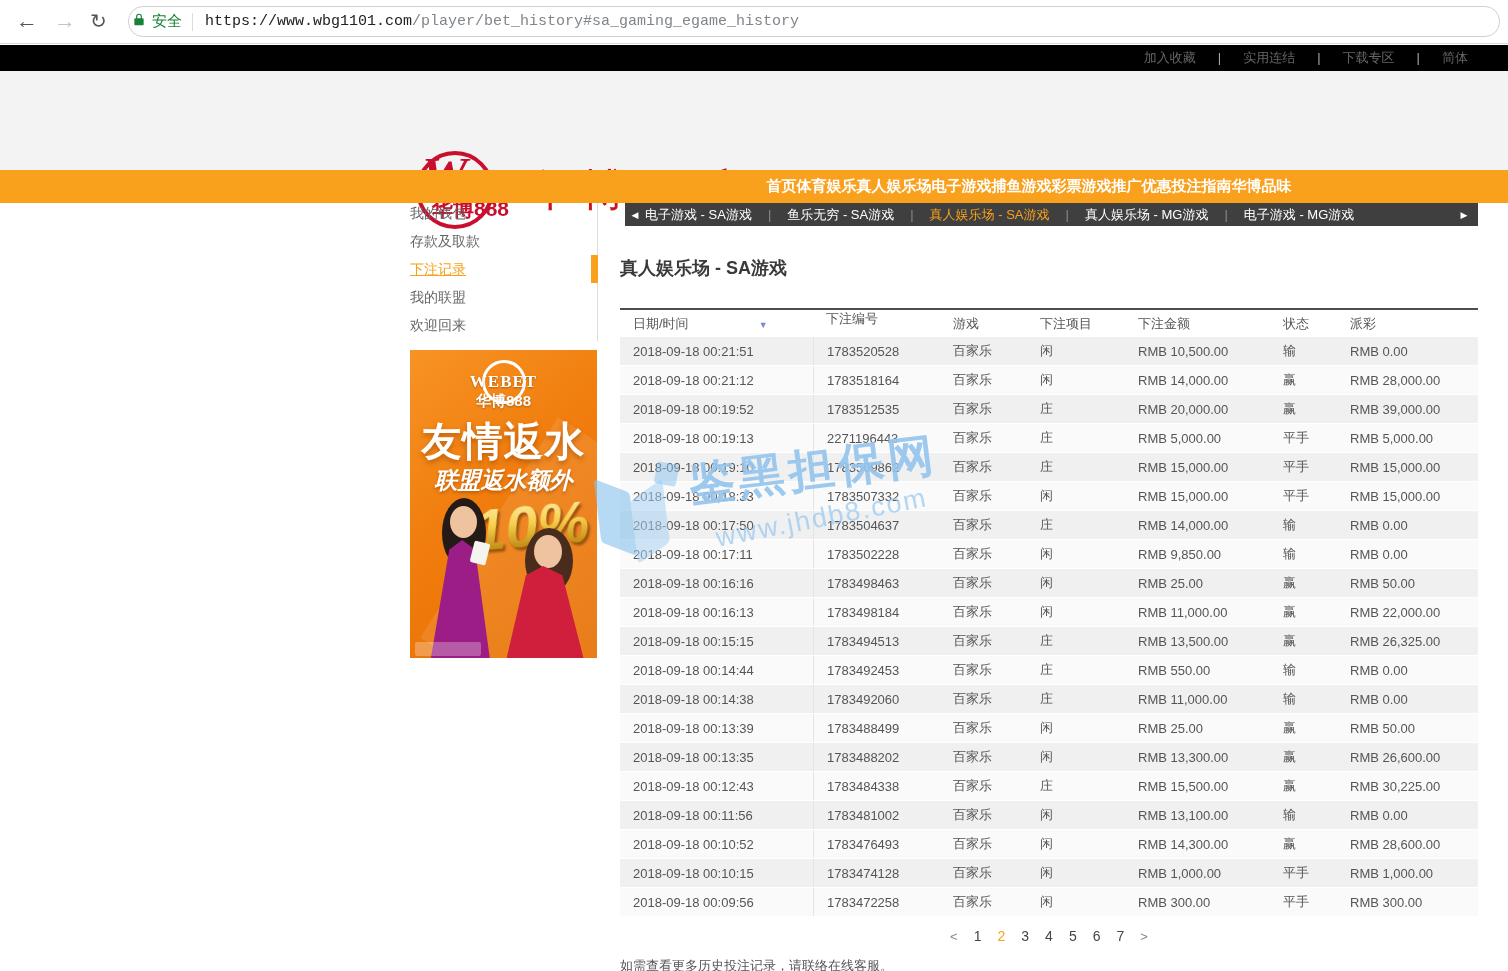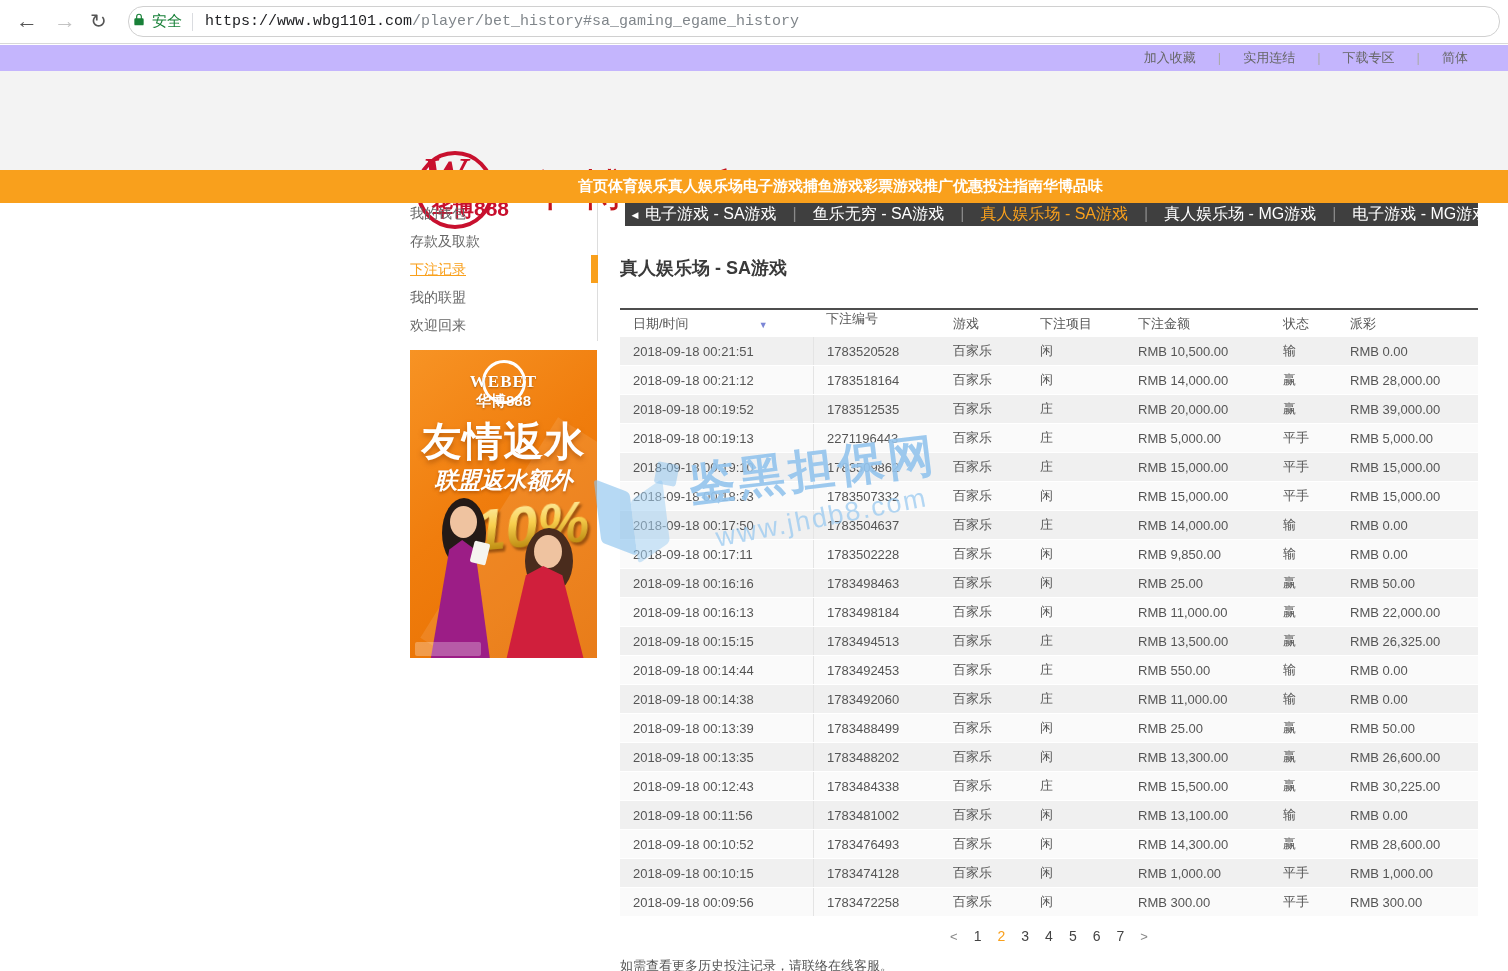--- a/index.html
+++ b/index.html
@@ -13,21 +13,21 @@
   .back-btn { left:16px; color:#555; }
   .fwd-btn { left:54px; color:#c3c3c3; }
   .reload-btn { left:90px; color:#555; font-size:20px; }
   .url-box { position:absolute; left:128px; top:6px; width:1372px; height:31px; border:1px solid #d0d0d0; border-radius:15px; background:#fff; display:flex; align-items:center; padding:0 3px; }
   .secure-label { color:#188038; font-size:15px; margin:0 10px 0 6px; }
   .url-sep { width:1px; height:18px; background:#dadce0; margin-right:12px; }
   .url-text { font-family:"Liberation Mono", monospace; font-size:15px; color:#202124; white-space:nowrap; }
   .url-path { color:#80868b; }
 
   
-  .utility-bar { position:absolute; left:0; top:45px; width:1508px; height:26px; background:#c4b5fd; display:flex; justify-content:flex-end; align-items:center; padding-right:40px; }
+  .utility-bar { position:absolute; left:0; top:45px; width:1508px; height:26px; background:#000000; display:flex; justify-content:flex-end; align-items:center; padding-right:40px; }
   .util-link { font-size:13px; color:#666; cursor:pointer; }
   .util-link + .util-link::before { content:"|"; color:#aaa; margin:0 22px; cursor:default; }
 
   
   .site-header { position:absolute; left:0; top:71px; width:1508px; height:99px; background:#f3f3f3; }
   .logo-mark { position:absolute; left:408px; top:76px; width:118px; height:90px; cursor:pointer; }
   .logo-circle { position:absolute; left:8px; top:4px; width:78px; height:78px; border:4px solid #c8102e; border-radius:50%; }
   .logo-w { position:absolute; left:14px; top:0; font-size:46px; font-weight:bold; color:#c8102e; font-family:"Liberation Serif", serif; transform:skewX(-12deg); }
   .logo-webet { position:absolute; left:30px; top:22px; font-family:"Liberation Serif", serif; font-weight:bold; font-size:24px; color:#c8102e; letter-spacing:1px; }
   .logo-888 { position:absolute; left:24px; top:48px; font-weight:bold; font-size:21px; color:#c8102e; }
@@ -40,29 +40,29 @@
   .balance-label { font-size:13px; color:#666; }
   .balance-value { font-size:15px; color:#3c3c3c; margin-left:26px; }
   .caret-down { font-size:9px; color:#8a8a8a; margin-left:18px; cursor:pointer; }
   .hdr-btn { position:absolute; top:102px; height:37px; border:none; border-radius:4px; color:#fff; font-size:14px; font-weight:bold; font-family:inherit; cursor:pointer; }
   .btn-deposit { left:1250px; width:68px; background:linear-gradient(#faa21c,#f68b00); border-top:3px solid #cd7a00; }
   .btn-account { left:1327px; width:72px; background:#fbb12f; }
   .btn-logout  { left:1408px; width:67px; background:#8b8b8b; }
 
   
   .main-nav { position:absolute; left:0; top:170px; width:1508px; height:33px; background:#f9a01c; }
-  .main-nav-inner { position:absolute; left:578px; right:28px; top:0; height:33px; display:flex; justify-content:flex-start; align-items:center; }
+  .main-nav-inner { position:absolute; left:578px; right:28px; top:0; height:33px; display:flex; justify-content:center; align-items:center; }
   .nav-item { color:#fff; font-size:15px; font-weight:bold; cursor:pointer; white-space:nowrap; }
 
   
   .subnav { position:absolute; left:625px; top:203px; width:853px; height:23px; background:#3f3f3f; display:flex; align-items:center; }
   .subnav-arrow { color:#fff; font-size:9px; width:20px; text-align:center; cursor:pointer; flex:0 0 auto; }
   .subnav-arrow.right { margin-left:auto; margin-right:4px; }
   .subnav-tabs { display:flex; align-items:center; }
-  .subnav-tab { color:#fff; font-size:16px; cursor:pointer; white-space:nowrap; }
+  .subnav-tab { color:#fff; font-size:13px; cursor:pointer; white-space:nowrap; }
   .subnav-tab + .subnav-tab::before { content:"|"; color:#8a8a8a; margin:0 16px; cursor:default; }
   .subnav-tab.active { color:#f9a01c; }
 
   
   .sidebar { position:absolute; left:410px; top:199px; width:188px; }
   .sidebar-item { height:28px; line-height:28px; font-size:14px; color:#666; cursor:pointer; }
   .sidebar-item.active { color:#f9a01c; text-decoration:underline; }
   .sidebar-vline { position:absolute; left:597px; top:203px; width:1px; height:138px; background:#ddd; }
   .sidebar-indicator { position:absolute; left:591px; top:255px; width:7px; height:28px; background:#f9a01c; }
 

